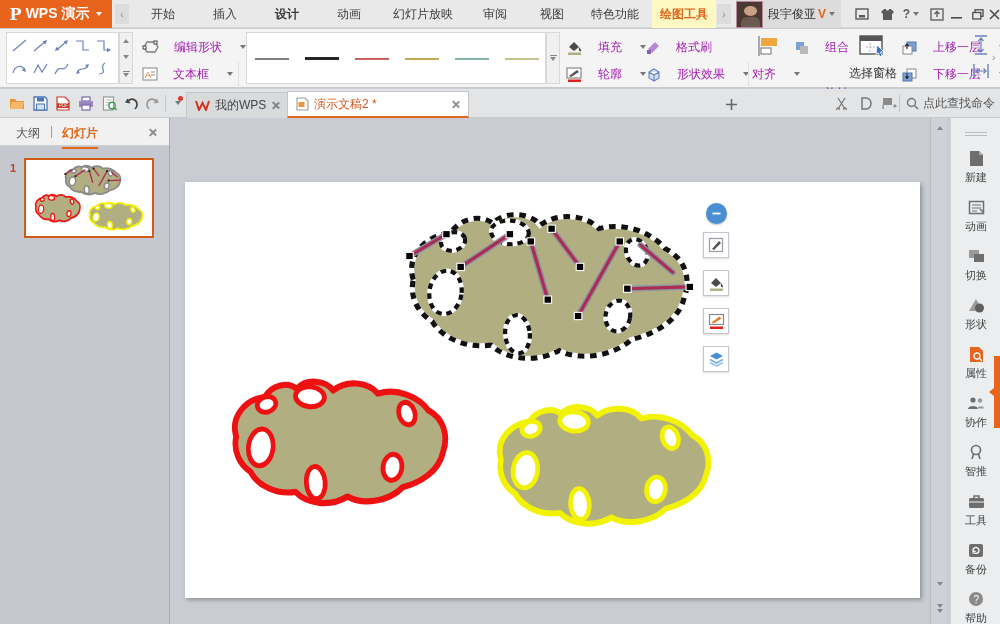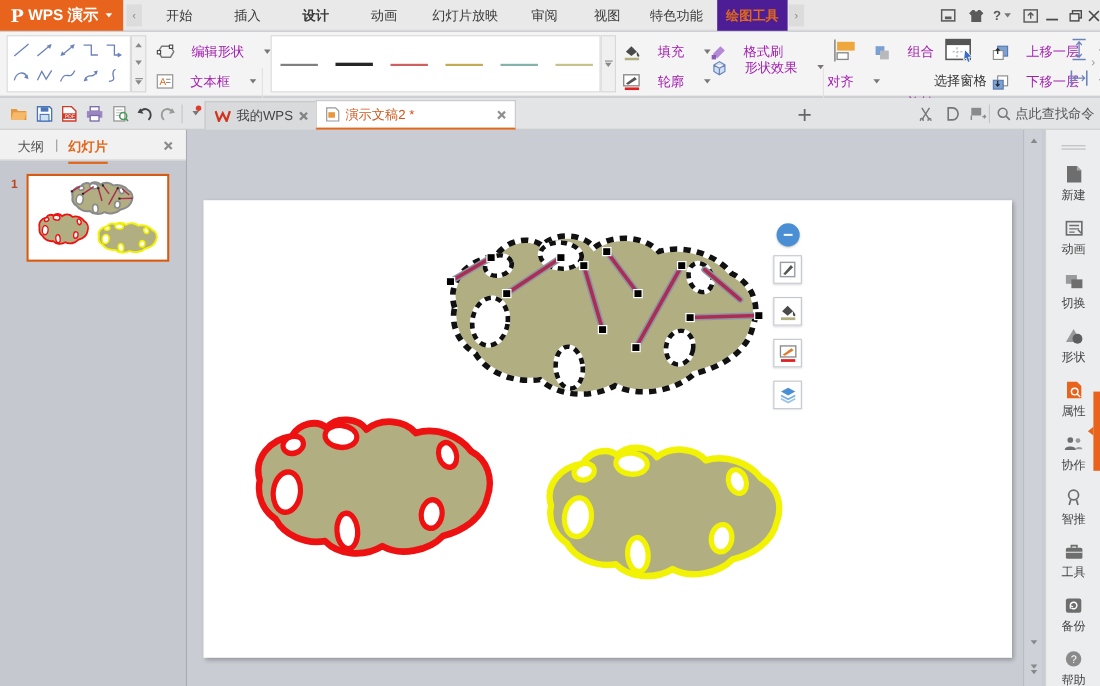--- a/index.html
+++ b/index.html
@@ -7,21 +7,21 @@
   body{font-family:"Liberation Sans","DejaVu Sans",sans-serif;font-size:12px;color:#333;background:#c9ccd3;}
   #app{position:relative;width:1000px;height:624px;overflow:hidden;}
   .abs{position:absolute;}
 
   
   #titlebar{position:absolute;left:0;top:0;width:1000px;height:28px;background:#e9e9ea;border-bottom:1px solid #d6d6d6;}
   #logo{position:absolute;left:0;top:0;width:112px;height:28px;background:#e8641c;color:#fff;font-weight:bold;font-size:14px;display:flex;align-items:center;justify-content:center;gap:4px;}
   .logo-p{font-family:"DejaVu Serif",serif;font-size:16px;font-weight:bold;}
   .menu-nav{position:absolute;top:4px;width:14px;height:20px;background:#dcdcdd;color:#8a8a8a;display:flex;align-items:center;justify-content:center;font-size:10px;}
   .mtab{position:absolute;top:0;height:28px;display:flex;align-items:center;justify-content:center;color:#3a3a3a;cursor:default;}
-  .mtab.active{background:#4c1d95;color:#e0671b;font-weight:bold;}
+  .mtab.active{background:#fef9c3;color:#e0671b;font-weight:bold;}
   #user-chip{position:absolute;left:700px;top:0;height:28px;display:flex;align-items:center;background:#dcdcdd;padding-right:6px;}
   #avatar{width:27px;height:27px;background:#4b3a33;border:1px solid #b89;position:relative;overflow:hidden;}
   #avatar:before{content:"";position:absolute;left:7px;top:4px;width:13px;height:10px;border-radius:50%;background:#c9a286;}
   #avatar:after{content:"";position:absolute;left:4px;top:15px;width:19px;height:12px;border-radius:6px 6px 0 0;background:#6b5a50;}
   .tb-ic{position:absolute;top:5px;width:20px;height:18px;display:flex;align-items:center;justify-content:center;}
   .wctl{position:absolute;top:0;width:30px;height:28px;display:flex;align-items:center;justify-content:center;}
   .caret{display:inline-block;width:0;height:0;border-left:3px solid transparent;border-right:3px solid transparent;border-top:4px solid #777;margin-left:3px;}
   .caret.w{border-top-color:#fff;}
 
   
@@ -85,20 +85,26 @@
     <div class="mtab" style="left:194px;width:62px;">插入</div>
     <div class="mtab" style="left:256px;width:62px;font-weight:bold;">设计</div>
     <div class="mtab" style="left:318px;width:62px;">动画</div>
     <div class="mtab" style="left:380px;width:86px;">幻灯片放映</div>
     <div class="mtab" style="left:466px;width:58px;">审阅</div>
     <div class="mtab" style="left:524px;width:56px;">视图</div>
     <div class="mtab" style="left:580px;width:70px;">特色功能</div>
     <div class="mtab active" style="left:652px;width:64px;">绘图工具</div>
     <div class="menu-nav" style="left:717px;">›</div>
 
+    <div id="user-chip" style="left:736px;">
+      <div id="avatar"></div>
+      <span style="margin-left:5px;">段宇俊亚</span>
+      <span style="color:#e0671b;font-weight:bold;margin-left:2px;">V</span>
+      <span class="caret"></span>
+    </div>
 
     <div class="tb-ic" style="left:852px;">
       <svg width="14" height="14" viewBox="0 0 14 14">
           <rect x="1" y="2" width="12" height="10" fill="none" stroke="#5a5a5a" stroke-width="1.4"></rect>
           <rect x="4" y="8" width="6" height="2.5" fill="#5a5a5a"></rect>
         </svg>
     </div>
     <div class="tb-ic" style="left:877px;">
       <svg width="15" height="13" viewBox="0 0 15 13">
           <path d="M4,1 L1,4 L3,6 L3,12 L12,12 L12,6 L14,4 L11,1 L9,1 C9,3 6,3 6,1 Z" fill="#5a5a5a"></path>
@@ -258,21 +264,21 @@
       <span>轮廓</span>
         <span class="caret"></span>
     </div>
     <div class="rbtn" style="left:646px;top:7px;">
       <svg width="15" height="15" viewBox="0 0 15 15">
           <path d="M2,9 L9,2 L13,6 L6,13 Z" fill="#b48ad6"></path>
           <rect x="1" y="10" width="4" height="4" fill="#8a5cb8"></rect>
         </svg>
       <span>格式刷</span>
     </div>
-    <div class="rbtn" style="left:646px;top:21px;">
+    <div class="rbtn" style="left:646px;top:34px;">
       <svg width="16" height="15" viewBox="0 0 16 15">
           <path d="M3,5 L8,2 L13,5 L13,11 L8,14 L3,11 Z M3,5 L8,8 L13,5 M8,8 L8,14" fill="#cfe0f2" stroke="#6c83ba" stroke-width="1.1"></path>
         </svg>
       <span>形状效果</span>
         <span class="caret"></span>
     </div>
 
     <div class="vsep" style="left:748px;"></div>
 
     <div class="abs" style="left:756px;top:5px;width:26px;height:24px;">

